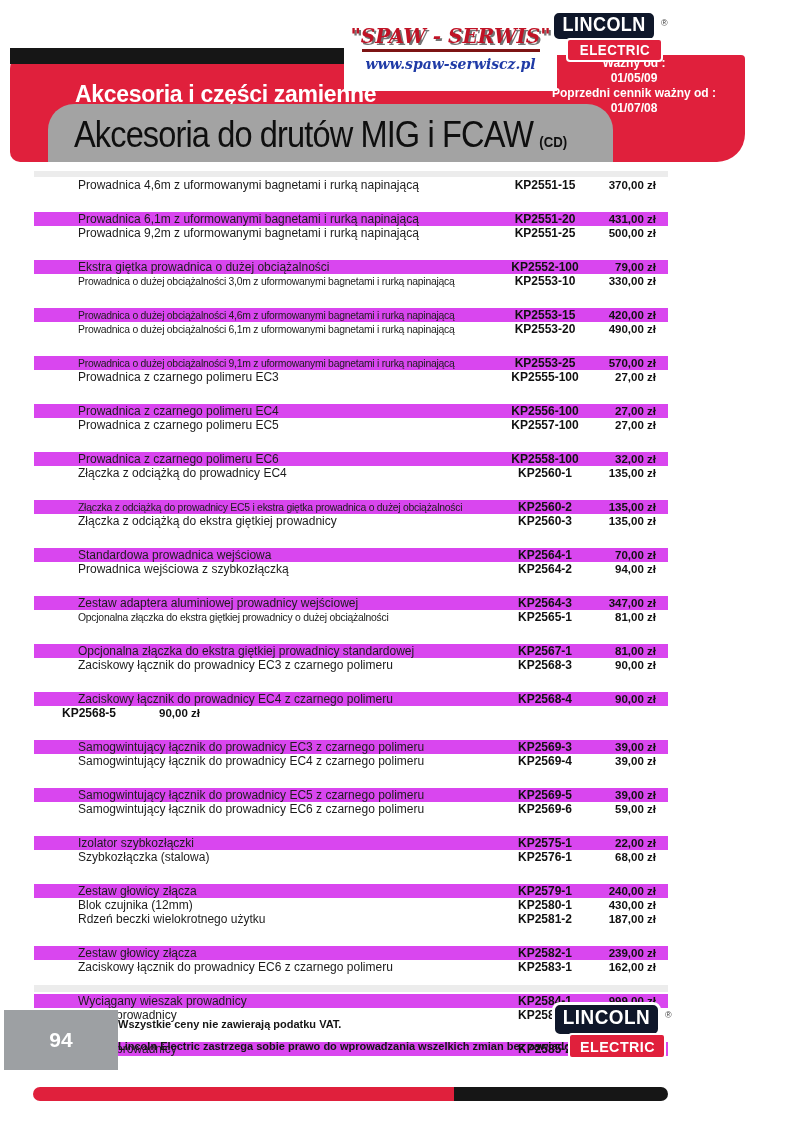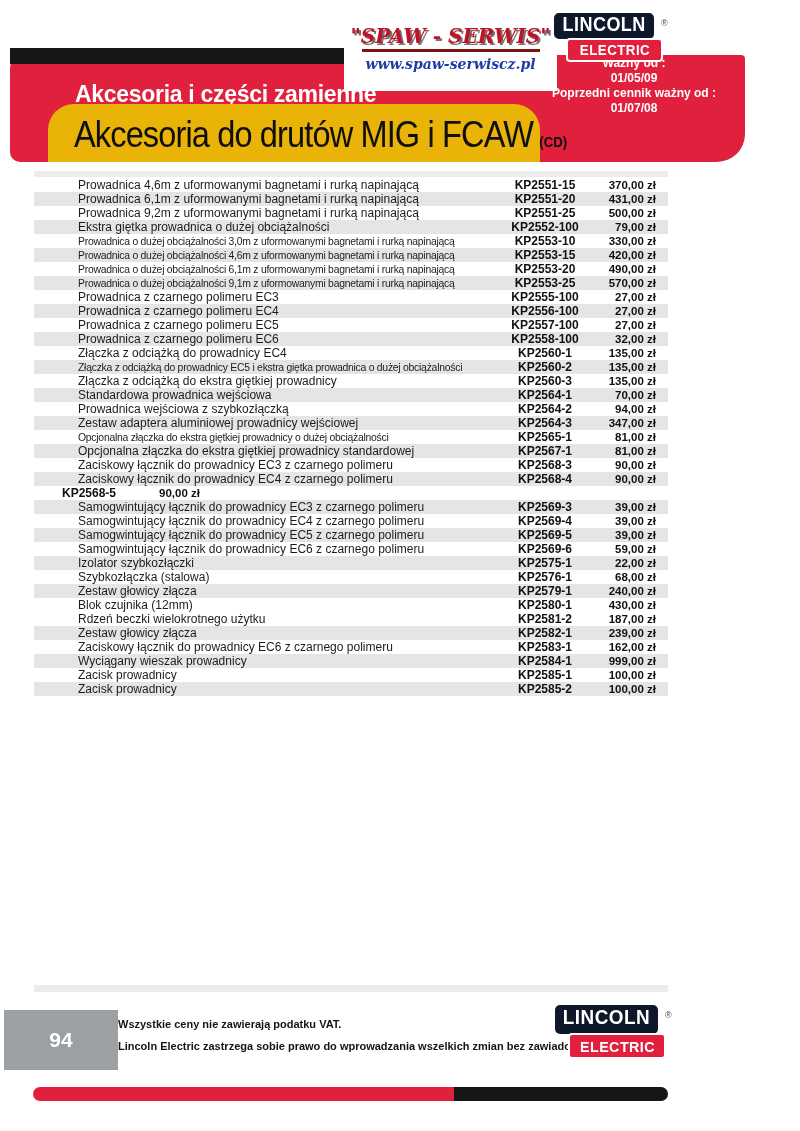--- a/index.html
+++ b/index.html
@@ -8,22 +8,22 @@
 
   
   .red-band{position:absolute;left:10px;top:55px;width:735px;height:107px;
             background:var(--red);border-radius:14px 4px 28px 10px;z-index:1;}
   .black-bar{position:absolute;left:10px;top:48px;width:342px;height:16px;
              background:#161616;border-radius:0 10px 12px 0;z-index:2;}
   .section-title{position:absolute;left:75px;top:81px;z-index:3;color:#fff;
                  font-size:23px;font-weight:bold;letter-spacing:-0.3px;white-space:nowrap;}
   .dates{position:absolute;right:56px;top:56px;width:220px;z-index:3;text-align:center;
          color:#fff;font-size:12px;font-weight:bold;line-height:15px;}
-  .white-title-box{position:absolute;left:48px;top:104px;width:492px;height:58px;
-                   background:#eab308;border-radius:26px 26px 0 0;z-index:4;}
+  .white-title-box{position:absolute;left:48px;top:104px;width:565px;height:58px;
+                   background:#a3a3a3;border-radius:26px 26px 0 0;z-index:4;}
   .page-title{position:absolute;left:26px;top:10px;white-space:nowrap;color:#0f0f0f;
               font-size:37px;letter-spacing:-1px;transform:scaleX(.88);transform-origin:left top;}
   .page-title .suffix{font-size:15px;font-weight:bold;letter-spacing:0;margin-left:7px;}
 
   
   .spaw-box{position:absolute;left:344px;top:5px;width:213px;height:86px;background:#fff;
             z-index:5;display:flex;flex-direction:column;align-items:center;justify-content:center;}
   .spaw-name{font-family:"DejaVu Serif",serif;font-style:italic;font-weight:bold;
              font-size:20px;color:#c01326;text-shadow:2px 2px 0 rgba(70,70,70,.75);white-space:nowrap;}
   .spaw-rule{width:178px;height:3px;background:#7d1414;margin-top:1px;}
@@ -45,21 +45,21 @@
   .lincoln-top .reg{left:110px;top:8px;}
   .lincoln-bottom{left:552px;top:1002px;width:124px;height:70px;}
   .lincoln-bottom .lbox{left:0;top:0;width:103px;height:29px;font-size:21px;}
   .lincoln-bottom .ebox{left:16px;top:31px;width:94px;height:22px;font-size:15px;}
   .lincoln-bottom .reg{left:113px;top:8px;}
 
   
   .table-topband{position:absolute;left:34px;top:171px;width:634px;height:6px;background:#ececec;}
   .table{position:absolute;left:34px;top:178px;width:634px;}
   .row{display:flex;align-items:center;height:14px;background:#fff;}
-  .row.alt{background:#e5e5e5;}
+  .row.alt{background:#d946ef;margin-top:20px;}
   .desc{flex:1;padding-left:44px;font-size:12px;color:#1c1c1c;white-space:nowrap;overflow:hidden;}
   .desc.tight{font-size:10.4px;letter-spacing:-0.25px;}
   .part{width:110px;text-align:center;font-weight:bold;font-size:12px;color:#111;white-space:nowrap;}
   .price{width:68px;box-sizing:border-box;text-align:right;padding-right:12px;font-weight:bold;
          font-size:11.5px;color:#111;white-space:nowrap;}
   .table-bottomband{position:absolute;left:34px;top:985px;width:634px;height:7px;background:#ececec;}
 
   
   .page-num-box{position:absolute;left:4px;top:1010px;width:114px;height:60px;background:var(--gray);
                 color:#fff;font-size:21px;font-weight:bold;display:flex;align-items:center;justify-content:center;}

